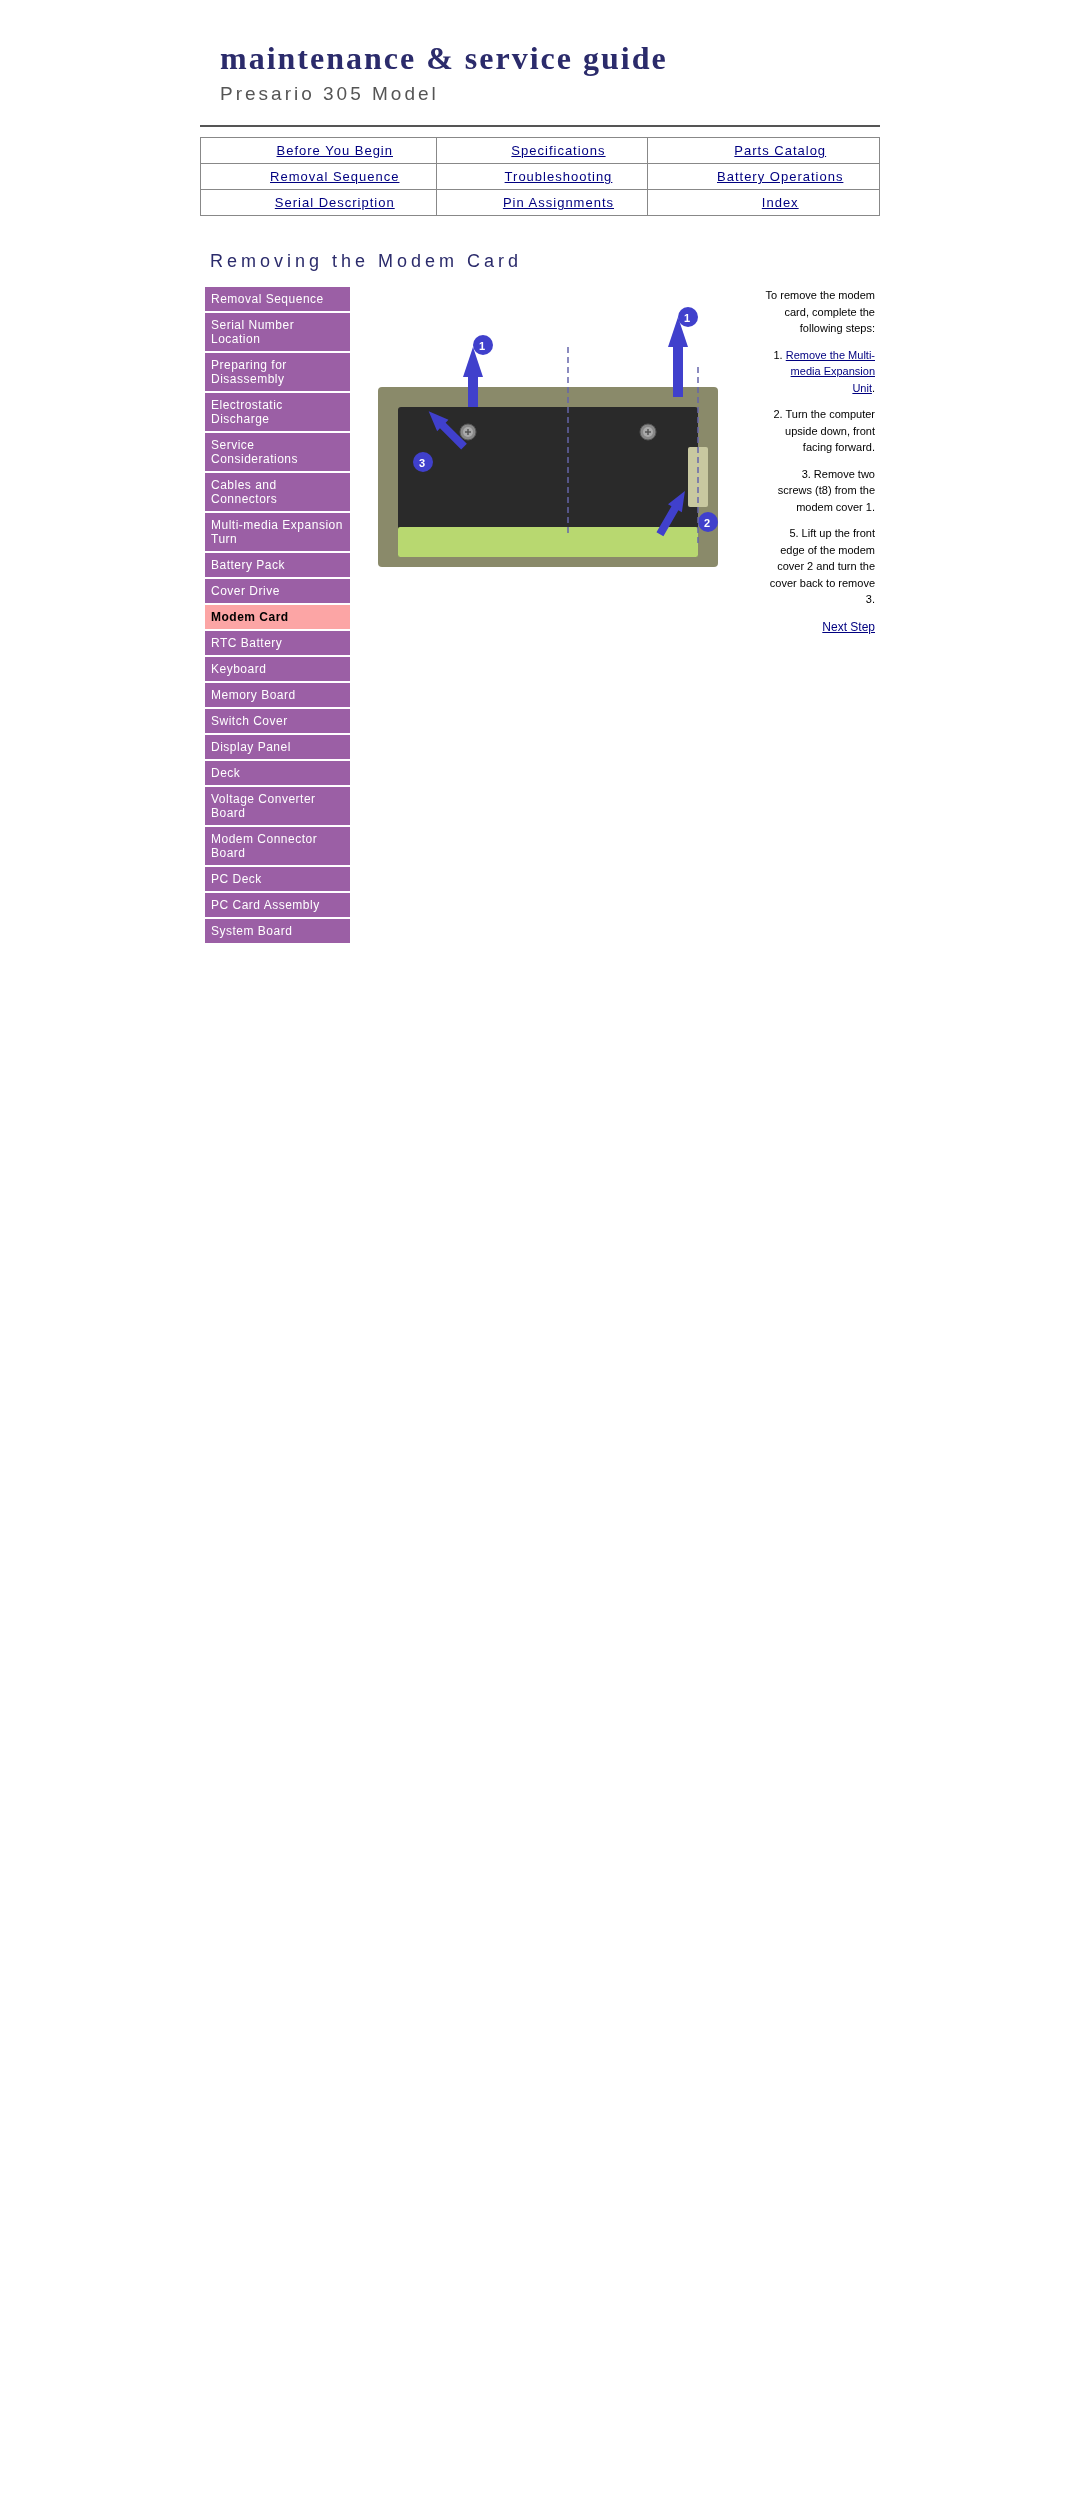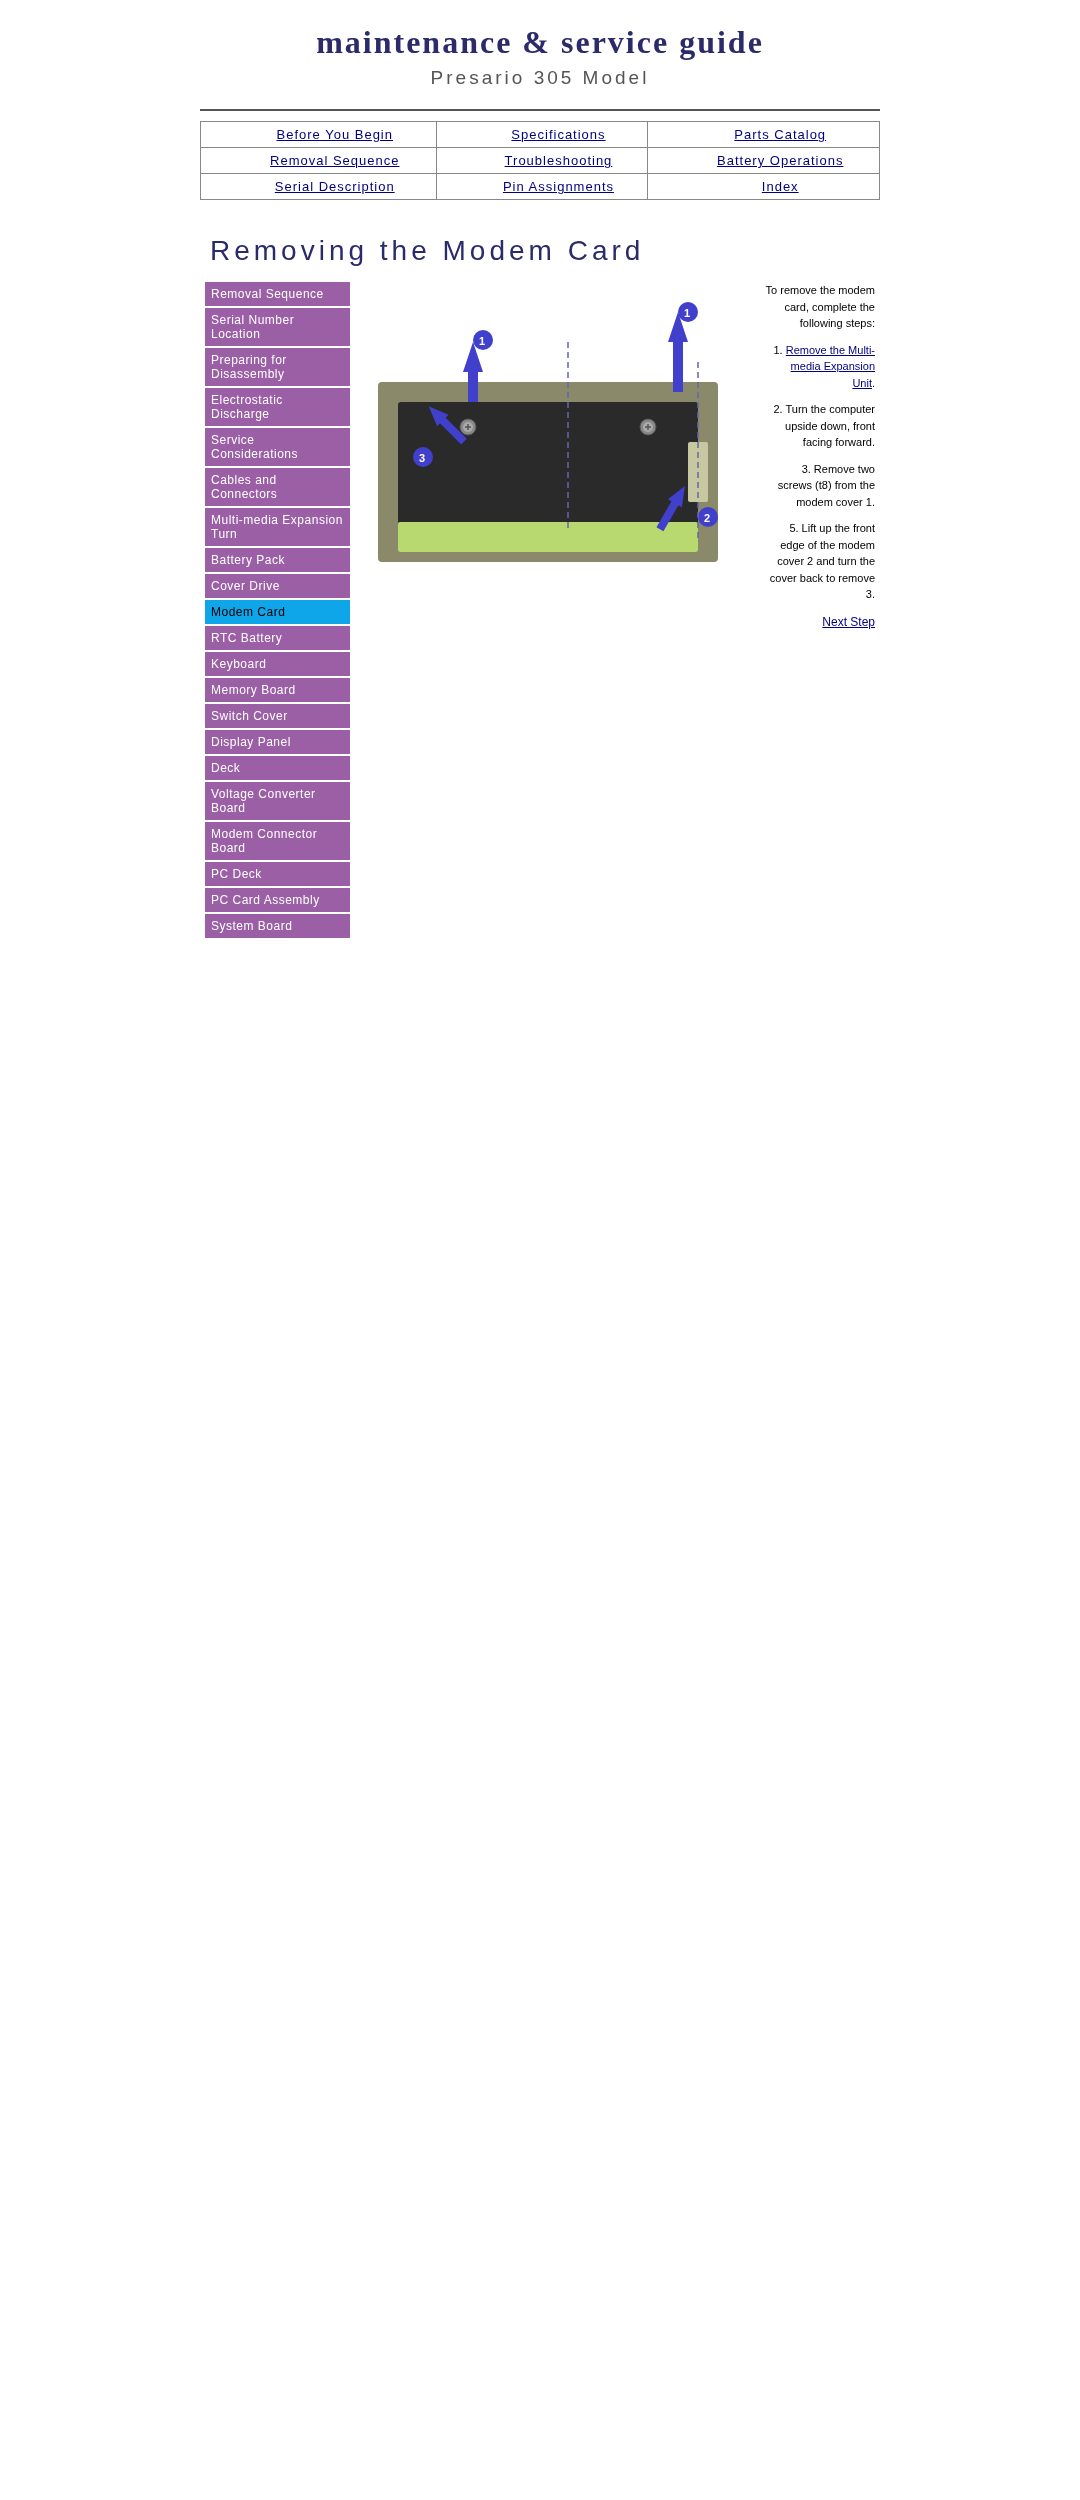--- a/index.html
+++ b/index.html
@@ -6,22 +6,21 @@
     body {
       font-family: Arial, sans-serif;
       background: #fff;
       color: #000;
       width: 680px;
       margin: 0 auto;
     }
 
     
     .header {
-      text-align: center;
-      padding: 24px 20px 20px;
+      padding: 40px 20px 20px;
       border-bottom: 2px solid #555;
     }
     .header-title {
       font-size: 32px;
       font-weight: bold;
       color: #2b2b6b;
       letter-spacing: 2px;
       font-family: Georgia, serif;
     }
     .header-subtitle {
@@ -46,21 +45,21 @@
     }
     .nav-table td a {
       color: #000080;
       font-size: 13px;
       letter-spacing: 1px;
       margin-left: 33px;
     }
 
     
     .page-title {
-      font-size: 28px;
+      font-size: 18px;
       letter-spacing: 4px;
       color: #2b2b6b;
       margin: 20px 0 15px 10px;
     }
 
     
     .main-layout {
       display: flex;
       gap: 0;
       padding: 0 5px;
@@ -77,23 +76,23 @@
       color: #fff;
       font-size: 12px;
       padding: 5px 6px;
       margin-bottom: 2px;
       text-decoration: none;
       letter-spacing: 0.5px;
       border: none;
       cursor: pointer;
     }
     .sidebar-item.active {
-      background: #0ea5e9;
+      background: #fca5a5;
       color: #000;
-      font-weight: normal;
+      font-weight: bold;
     }
 
     
     .center-area {
       flex: 1;
       padding: 0 10px;
       display: flex;
       align-items: flex-start;
       justify-content: center;
     }

